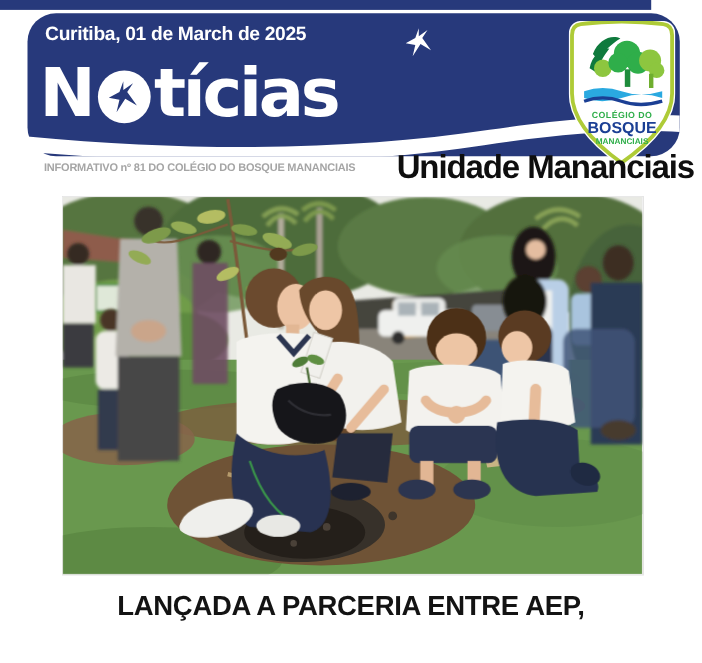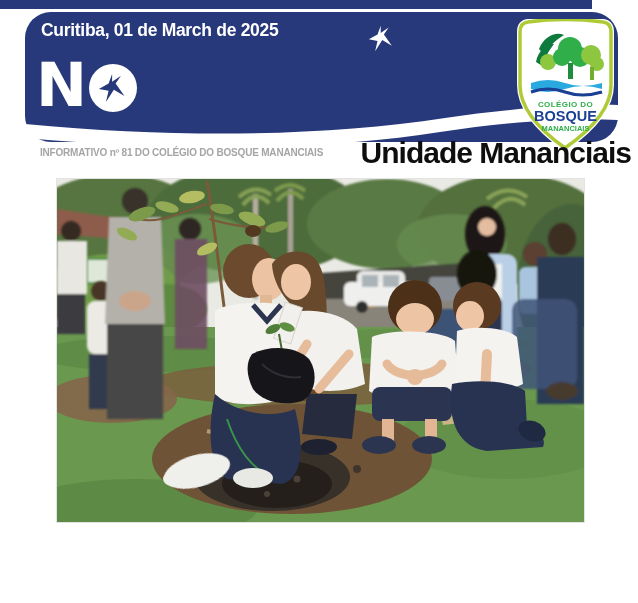--- a/index.html
+++ b/index.html
@@ -54,20 +54,21 @@
 
     <div class="date-line">Curitiba, 01 de March de 2025</div>
 
     <div class="title-row">
       <span>N</span>
       <span class="title-o">
         <svg viewBox="0 0 34 34">
           <path d="M16,1 L12,12 L1,18 L12,20 L9,33 L18,19 L30,26 L20,12 L26,3 L16,10 Z" fill="#27397b"></path>
         </svg>
       </span>
+      <span>tícias</span>
     </div>
   </div>
 
   <svg class="logo" viewBox="0 0 97 134">
     <g>
       <path d="M11,3 Q48,-2 86,3 Q94,4 94,13 L94,66 Q94,97 48,129 Q3,97 3,66 L3,13 Q3,4 11,3 Z" fill="#ffffff" stroke="#ffffff" stroke-width="6"></path>
       <path d="M11,3 Q48,-2 86,3 Q94,4 94,13 L94,66 Q94,97 48,129 Q3,97 3,66 L3,13 Q3,4 11,3 Z" fill="#ffffff" stroke="#aecb37" stroke-width="3.5"></path>
     </g>
     <g>
       <path d="M22,30 C27,17 39,12 47,16 C39,21 31,27 29,38 Z" fill="#0f7a3d"></path>
@@ -265,15 +266,16 @@
       <path d="M400,152 C415,146 450,148 460,158 L466,205 C445,215 410,214 398,203 Z" fill="#f4f3ef"></path>
       <path d="M430,175 L428,215" stroke="#e7bc9a" stroke-width="10" stroke-linecap="round"></path>
       <circle cx="428" cy="218" r="6" fill="#e7bc9a"></circle>
       <path d="M395,205 C420,200 455,202 468,212 L470,248 C480,252 490,258 486,268
                L430,272 C400,268 390,240 395,205 Z" fill="#273350"></path>
       <ellipse cx="475" cy="252" rx="14" ry="10" fill="#1f2a42" transform="rotate(20 475 252)"></ellipse>
     </g>
   </svg>
 
   <div class="headline">
+    <div>LANÇADA A PARCERIA ENTRE AEP,</div>
   </div>
 
 </div>
 
 </body></html>

